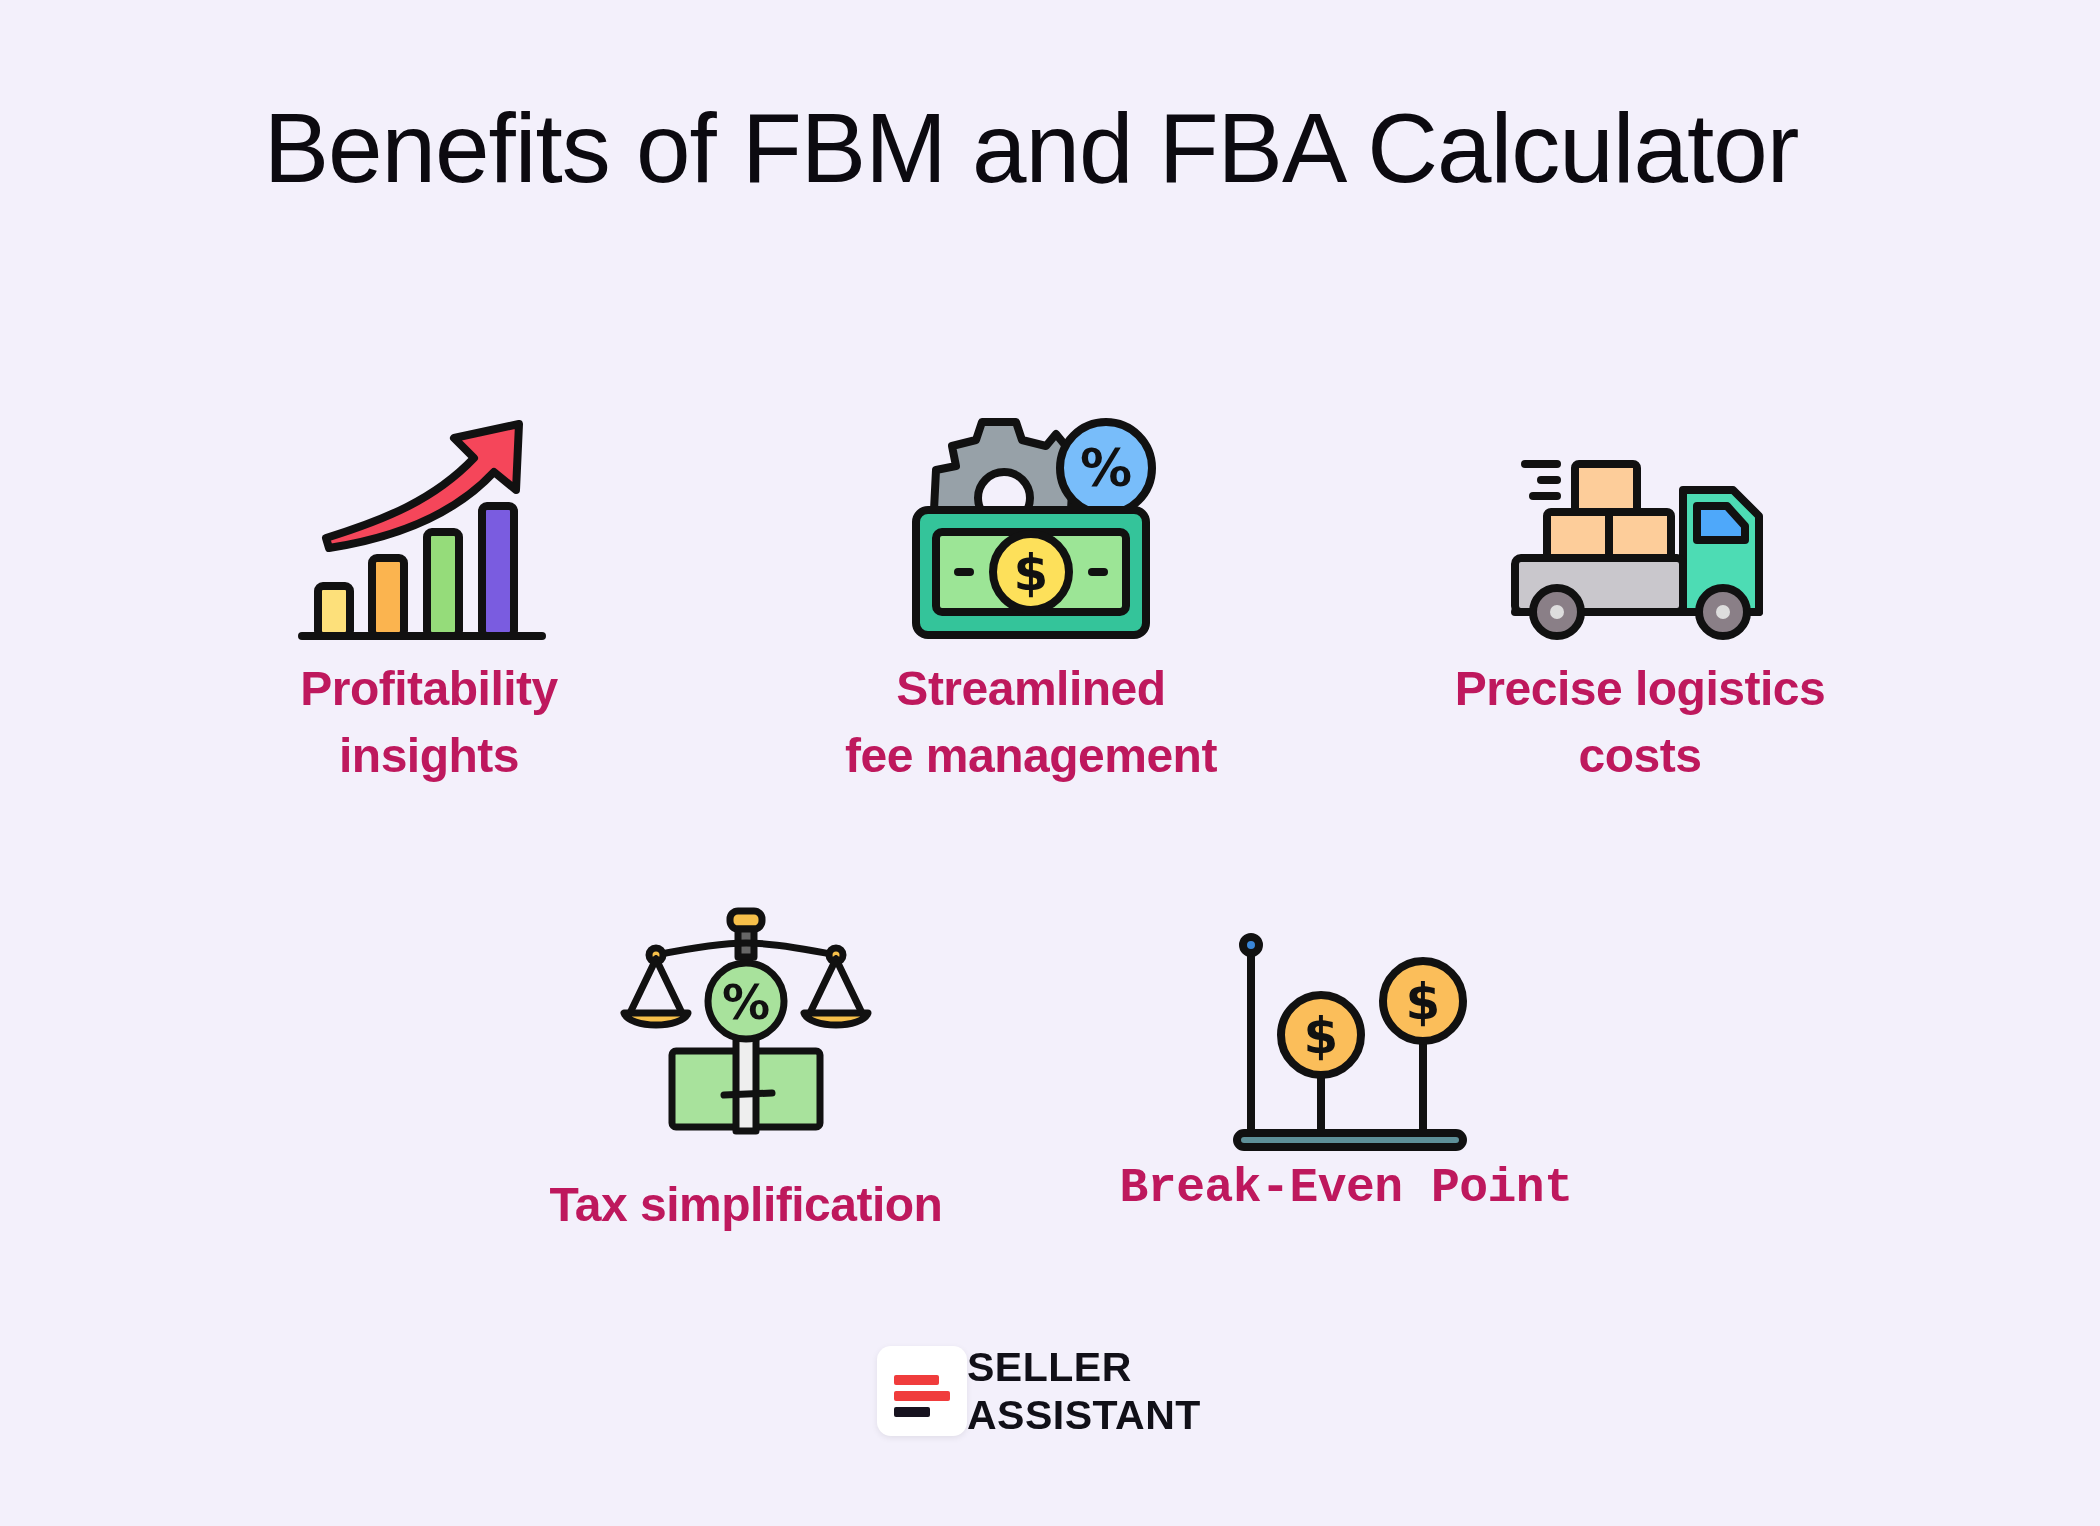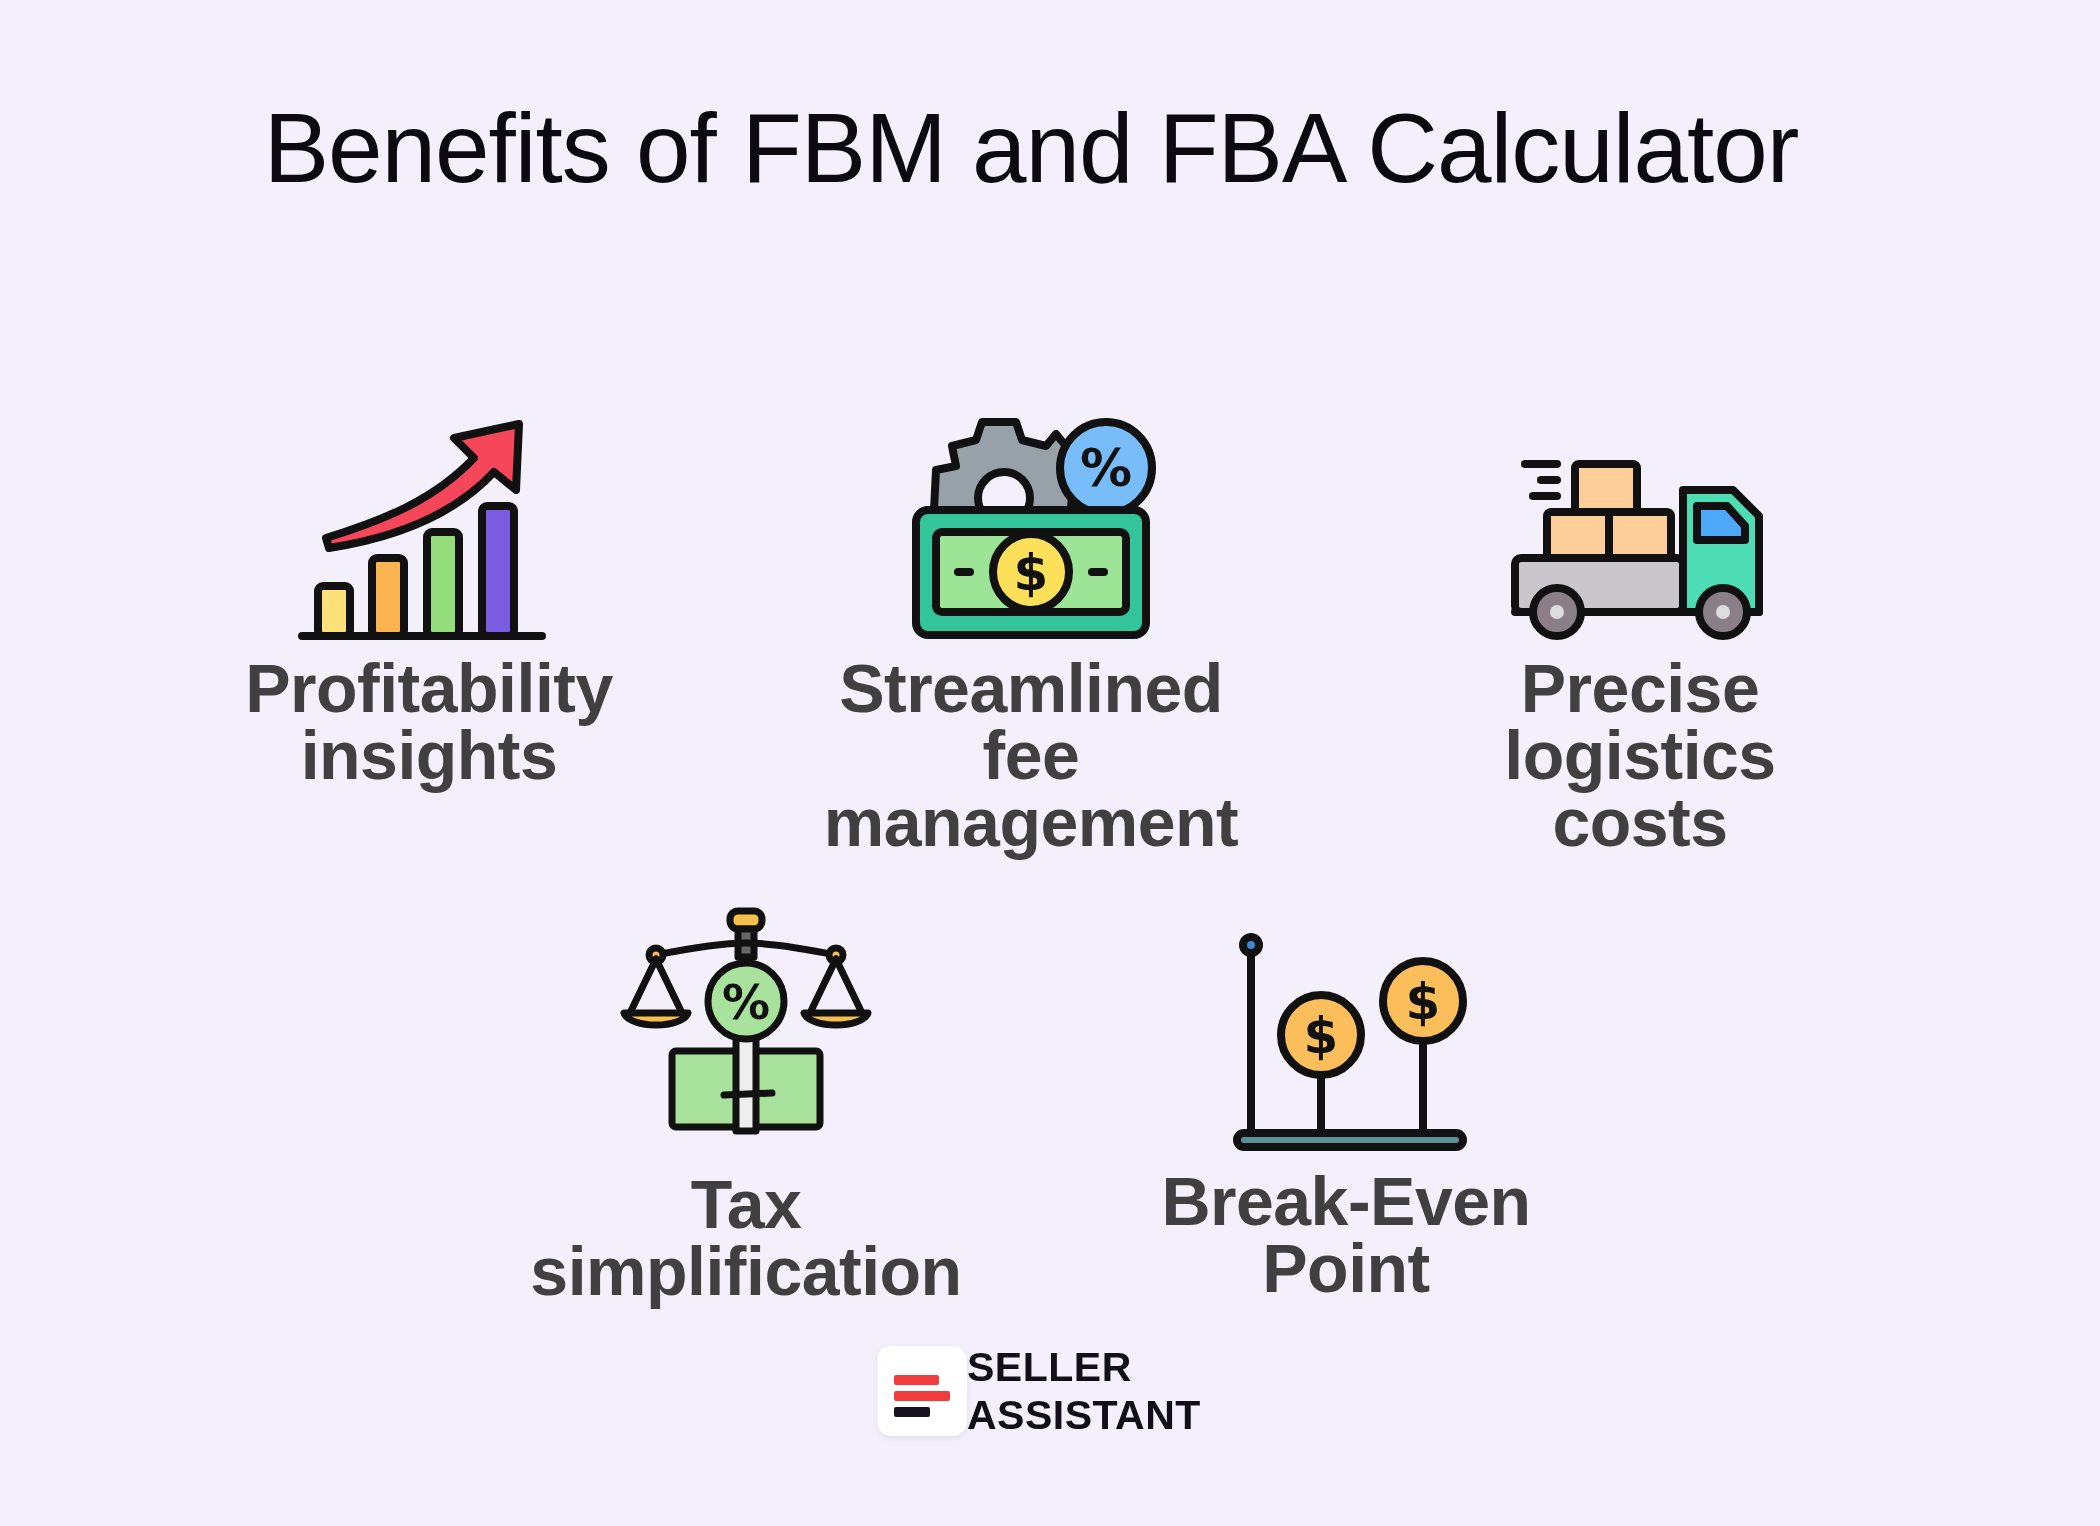--- a/index.html
+++ b/index.html
@@ -10,21 +10,21 @@
     font-family: "Liberation Sans", "DejaVu Sans", sans-serif;
   }
   .title {
     position: absolute; left: 0; top: 92px; width: 2062px;
     text-align: center; font-size: 98px; font-weight: 400;
     color: #0c0a10; letter-spacing: -1px; margin: 0;
   }
   .benefit { position: absolute; width: 520px; text-align: center; }
   .benefit svg { display: block; margin: 0 auto; }
   .label {
-    font-size: 68px; font-weight: 700; color: #404040;
+    font-size: 48px; font-weight: 700; color: #be185d;
     line-height: 67px; margin-top: 10px; letter-spacing: -0.5px;
   }
   .label span { display: block; }
   .logo { position: absolute; left: 877px; top: 1343px; display: flex; align-items: center; }
   .logo-box {
     width: 90px; height: 90px; background: #fff; border-radius: 14px;
     box-shadow: 0 2px 6px rgba(0,0,0,0.08); position: relative;
   }
   .logo-bar { position: absolute; left: 17px; height: 10px; border-radius: 2px; }
   .logo-text {
@@ -132,21 +132,21 @@
       <circle cx="40" cy="20" r="8" fill="#3a86d8"></circle>
       <line x1="110" y1="118" x2="110" y2="212"></line>
       <line x1="212" y1="84" x2="212" y2="212"></line>
       <circle cx="110" cy="110" r="40" fill="#fbbe5a"></circle>
       <circle cx="212" cy="76" r="40" fill="#fbbe5a"></circle>
       <rect x="26" y="208" width="226" height="14" rx="7" fill="#5e9098"></rect>
     </g>
     <text x="110" y="128" text-anchor="middle" font-family="DejaVu Sans, sans-serif" font-size="50" font-weight="700" fill="#111">$</text>
     <text x="212" y="94" text-anchor="middle" font-family="DejaVu Sans, sans-serif" font-size="50" font-weight="700" fill="#111">$</text>
   </svg>
-  <div class="label" style="margin-top:13px;">
+  <div class="label" style="margin-top:0px;font-family:Liberation Mono, monospace;">
     <span>Break-Even Point</span>
   </div>
 </div>
 
 <div class="logo">
   <div class="logo-box">
     <div class="logo-bar" style="top:29px; width:45px; background:#f03c3c;"></div>
     <div class="logo-bar" style="top:45px; width:56px; background:#f03c3c;"></div>
     <div class="logo-bar" style="top:61px; width:36px; background:#17131f;"></div>
   </div>

